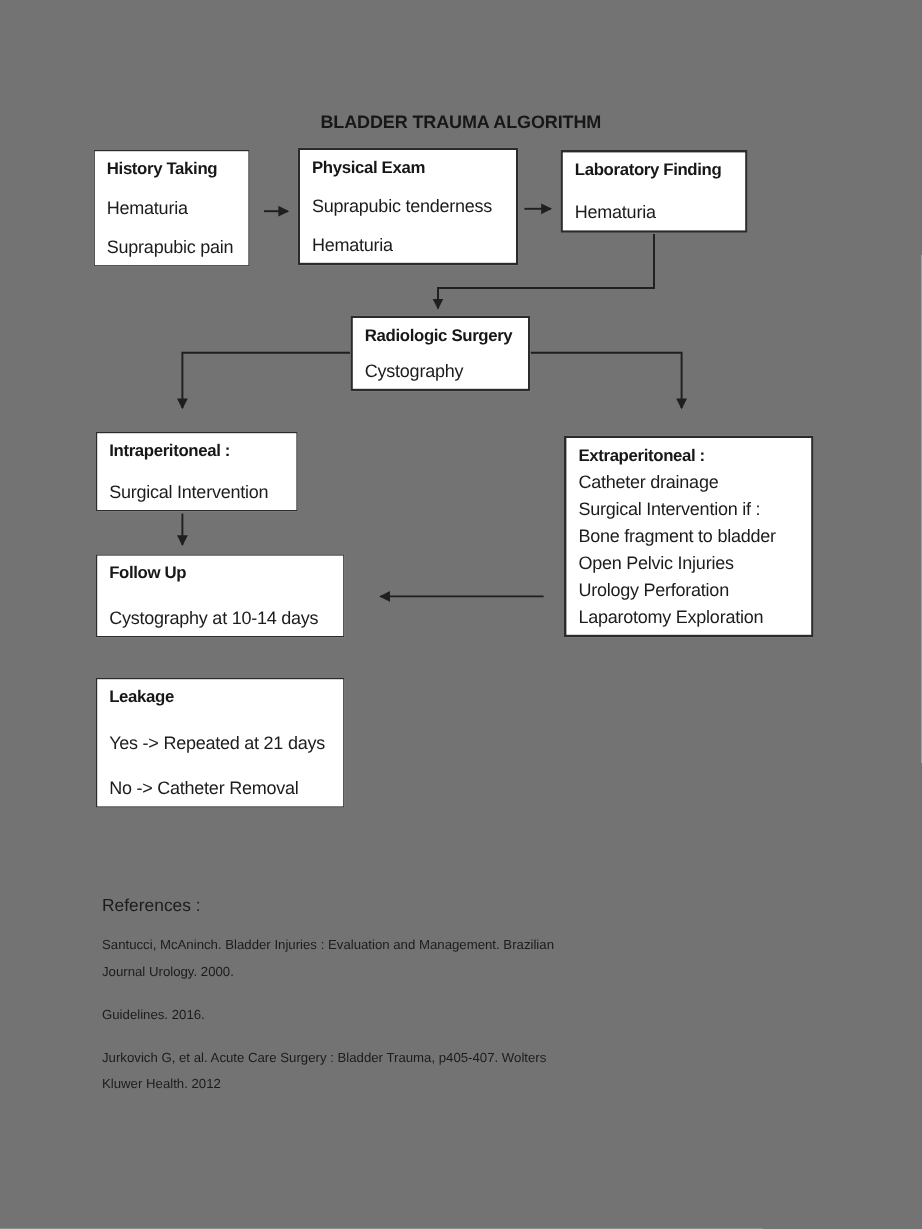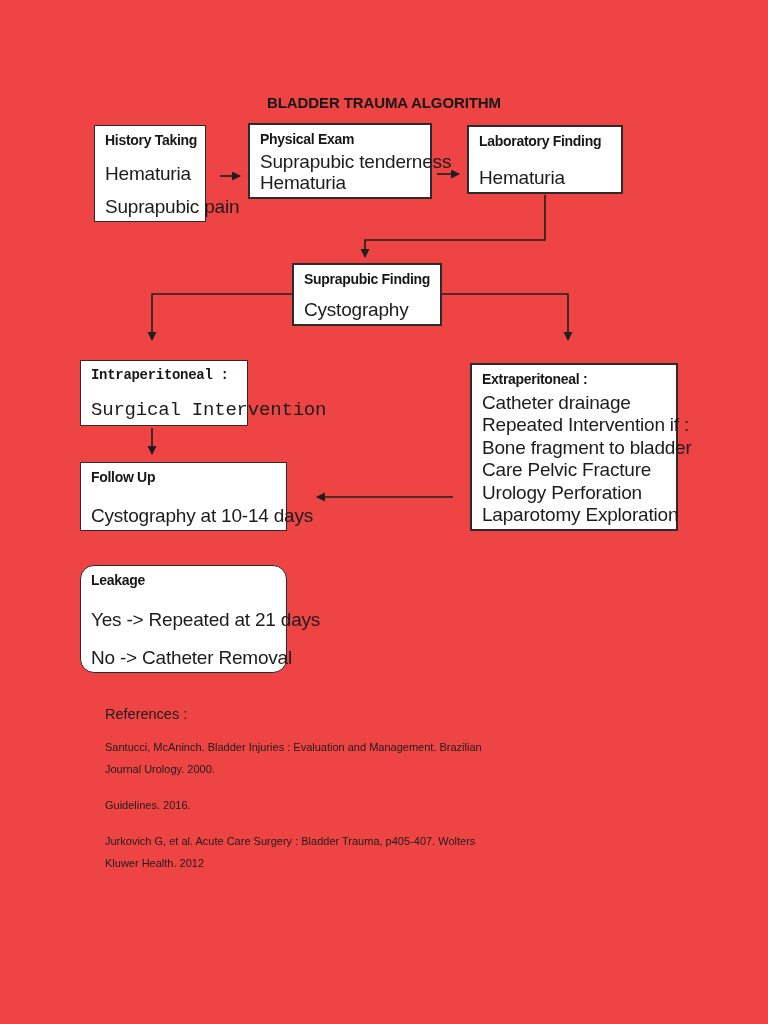--- a/index.html
+++ b/index.html
@@ -11,21 +11,21 @@
     width: 768px;
     height: 1024px;
     position: relative;
     overflow: hidden;
     font-family: "Liberation Sans", sans-serif;
     color: #1c1c1c;
   }
   .page {
     position: absolute;
     inset: 0;
-    background: #ef4444;
+    background: #737373;
   }
   .doc-title {
     position: absolute;
     top: 94px;
     left: 0;
     width: 768px;
     text-align: center;
     font-size: 15px;
     font-weight: bold;
     letter-spacing: -0.1px;
@@ -44,39 +44,38 @@
   .fc-title {
     font-size: 14px;
     font-weight: bold;
     letter-spacing: -0.3px;
     white-space: nowrap;
     height: 17px;
     line-height: 17px;
     color: #171717;
   }
   .fc-line {
-    font-size: 19px;
+    font-size: 15px;
     letter-spacing: -0.2px;
     white-space: nowrap;
     height: 17px;
     line-height: 17px;
     color: #1c1c1c;
   }
   .connectors {
     position: absolute;
     top: 0;
     left: 0;
     pointer-events: none;
   }
   .references {
     position: absolute;
     left: 85px;
-    top: 703px;
+    top: 744px;
     width: 575px;
-    margin-left: 20px;
   }
   .ref-heading {
     font-size: 14.5px;
     line-height: 22px;
     margin-bottom: 11px;
     color: #1c1c1c;
   }
   .ref-item {
     margin: 0 0 14px 0;
     font-size: 11px;
@@ -103,64 +102,64 @@
     </defs>
     <line x1="220" y1="176" x2="240" y2="176" stroke="#1f1f1f" stroke-width="1.6" fill="none" marker-end="url(#ah)"></line>
     <line x1="437" y1="174" x2="459" y2="174" stroke="#1f1f1f" stroke-width="1.6" fill="none" marker-end="url(#ah)"></line>
     <polyline points="545,195 545,240 365,240 365,257" stroke="#1f1f1f" stroke-width="1.6" fill="none" marker-end="url(#ah)"></polyline>
     <polyline points="292,294 152,294 152,340" stroke="#1f1f1f" stroke-width="1.6" fill="none" marker-end="url(#ah)"></polyline>
     <polyline points="442,294 568,294 568,340" stroke="#1f1f1f" stroke-width="1.6" fill="none" marker-end="url(#ah)"></polyline>
     <line x1="152" y1="428" x2="152" y2="454" stroke="#1f1f1f" stroke-width="1.6" fill="none" marker-end="url(#ah)"></line>
     <line x1="453" y1="497" x2="317" y2="497" stroke="#1f1f1f" stroke-width="1.6" fill="none" marker-end="url(#ah)"></line>
   </svg>
 
-  <div class="fc-box" style="left:94px; top:125px; width:112px; height:97px; border-width:1.5px;">
+  <div class="fc-box" style="left:78px; top:125px; width:130px; height:97px; border-width:1.5px;">
     <div class="fc-title">History Taking</div>
     <div class="fc-line">Hematuria</div>
     <div class="fc-line">Suprapubic pain</div>
   </div>
 
-  <div class="fc-box" style="left:248px; top:123px; width:184px; height:76px;">
+  <div class="fc-box" style="left:248px; top:123px; width:184px; height:98px;">
     <div class="fc-title">Physical Exam</div>
     <div class="fc-line">Suprapubic tenderness</div>
     <div class="fc-line">Hematuria</div>
   </div>
 
   <div class="fc-box" style="left:467px; top:125px; width:156px; height:69px;">
     <div class="fc-title">Laboratory Finding</div>
     <div class="fc-line">Hematuria</div>
   </div>
 
   <div class="fc-box" style="left:292px; top:263px; width:150px; height:63px;">
-    <div class="fc-title">Suprapubic Finding</div>
+    <div class="fc-title">Radiologic Surgery</div>
     <div class="fc-line">Cystography</div>
   </div>
 
-  <div class="fc-box" style="left:80px; top:360px; width:168px; height:66px; border-width:1.5px;font-family:Liberation Mono, monospace;">
+  <div class="fc-box" style="left:80px; top:360px; width:168px; height:66px; border-width:1.5px;">
     <div class="fc-title">Intraperitoneal :</div>
     <div class="fc-line">Surgical Intervention</div>
   </div>
 
   <div class="fc-box" style="left:80px; top:462px; width:207px; height:69px; border-width:1.5px;">
     <div class="fc-title">Follow Up</div>
     <div class="fc-line">Cystography at 10-14 days</div>
   </div>
 
-  <div class="fc-box" style="left:80px; top:565px; width:207px; height:108px; border-width:1.5px;border-radius:14px;">
+  <div class="fc-box" style="left:80px; top:565px; width:207px; height:108px; border-width:1.5px;">
     <div class="fc-title">Leakage</div>
     <div class="fc-line">Yes -&gt; Repeated at 21 days</div>
     <div class="fc-line">No -&gt; Catheter Removal</div>
   </div>
 
   <div class="fc-box" style="left:470px; top:363px; width:208px; height:168px;">
     <div class="fc-title">Extraperitoneal :</div>
     <div class="fc-line">Catheter drainage</div>
-    <div class="fc-line">Repeated Intervention if :</div>
+    <div class="fc-line">Surgical Intervention if :</div>
     <div class="fc-line">Bone fragment to bladder</div>
-    <div class="fc-line">Care Pelvic Fracture</div>
+    <div class="fc-line">Open Pelvic Injuries</div>
     <div class="fc-line">Urology Perforation</div>
     <div class="fc-line">Laparotomy Exploration</div>
   </div>
 
   <div class="references">
     <div class="ref-heading">References :</div>
     <p class="ref-item">
       <span class="ref-line">Santucci, McAninch. Bladder Injuries : Evaluation and Management. Brazilian</span>
       <span class="ref-line">Journal Urology. 2000.</span>
     </p>

